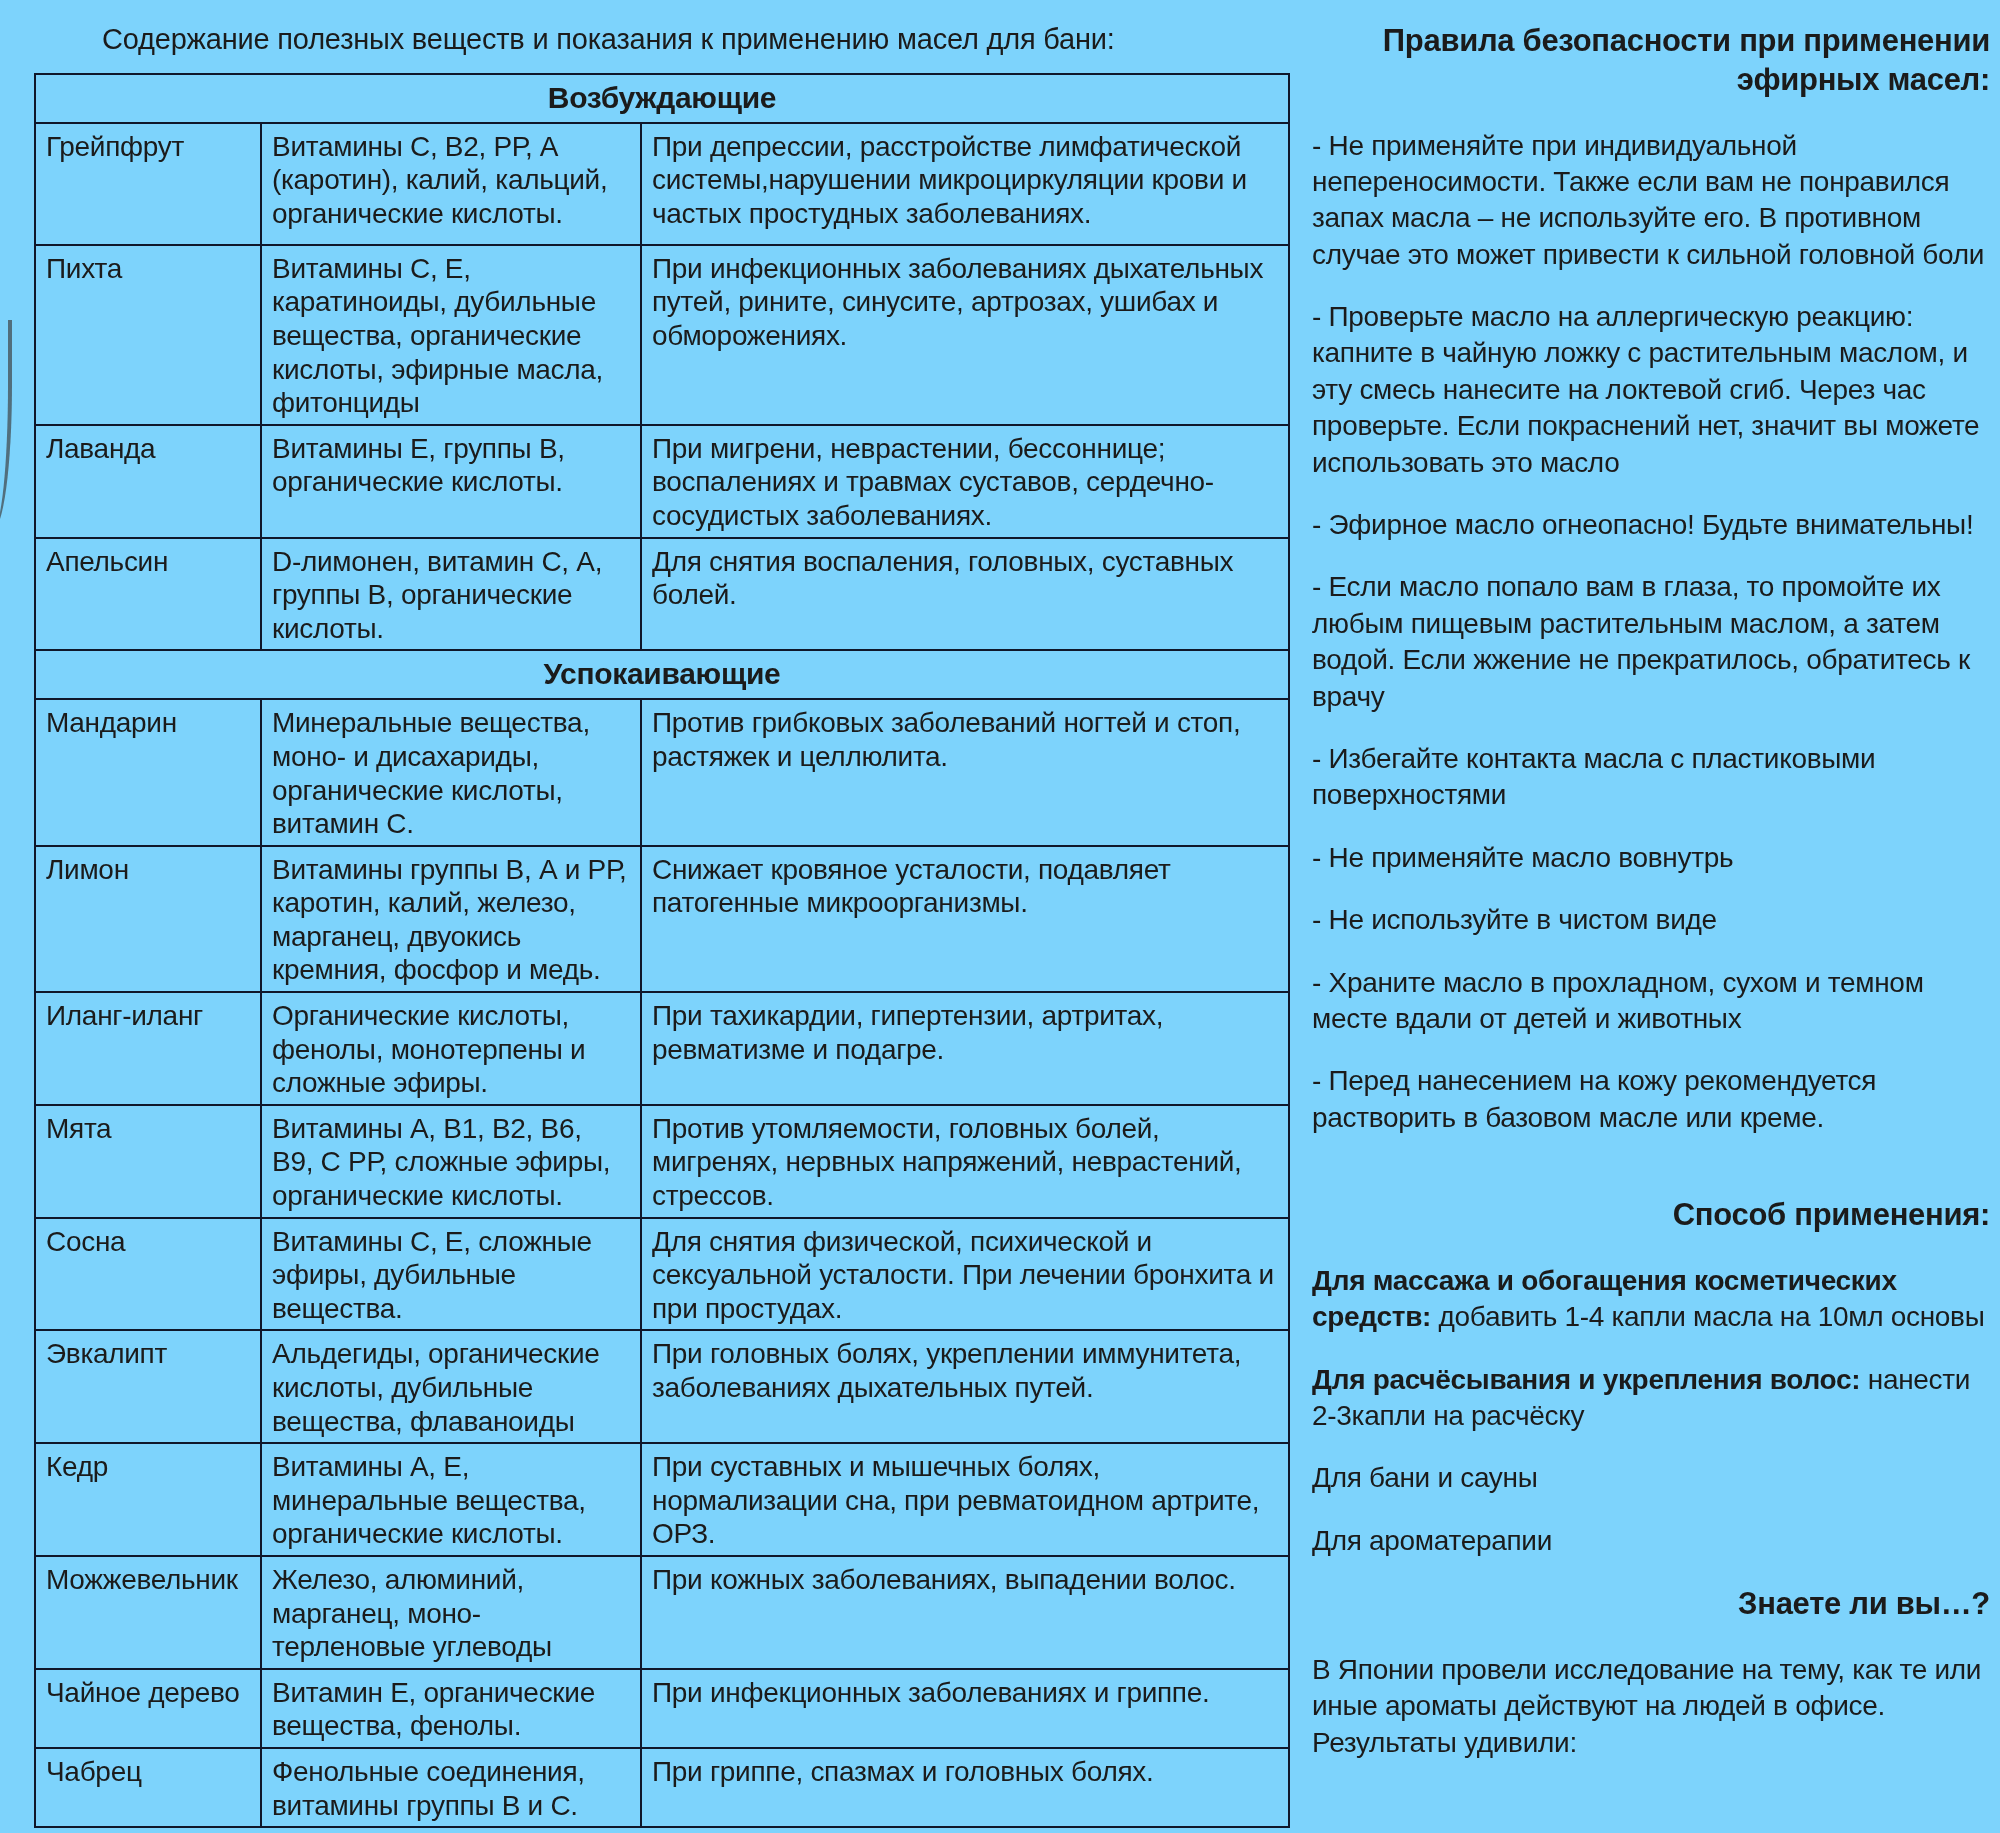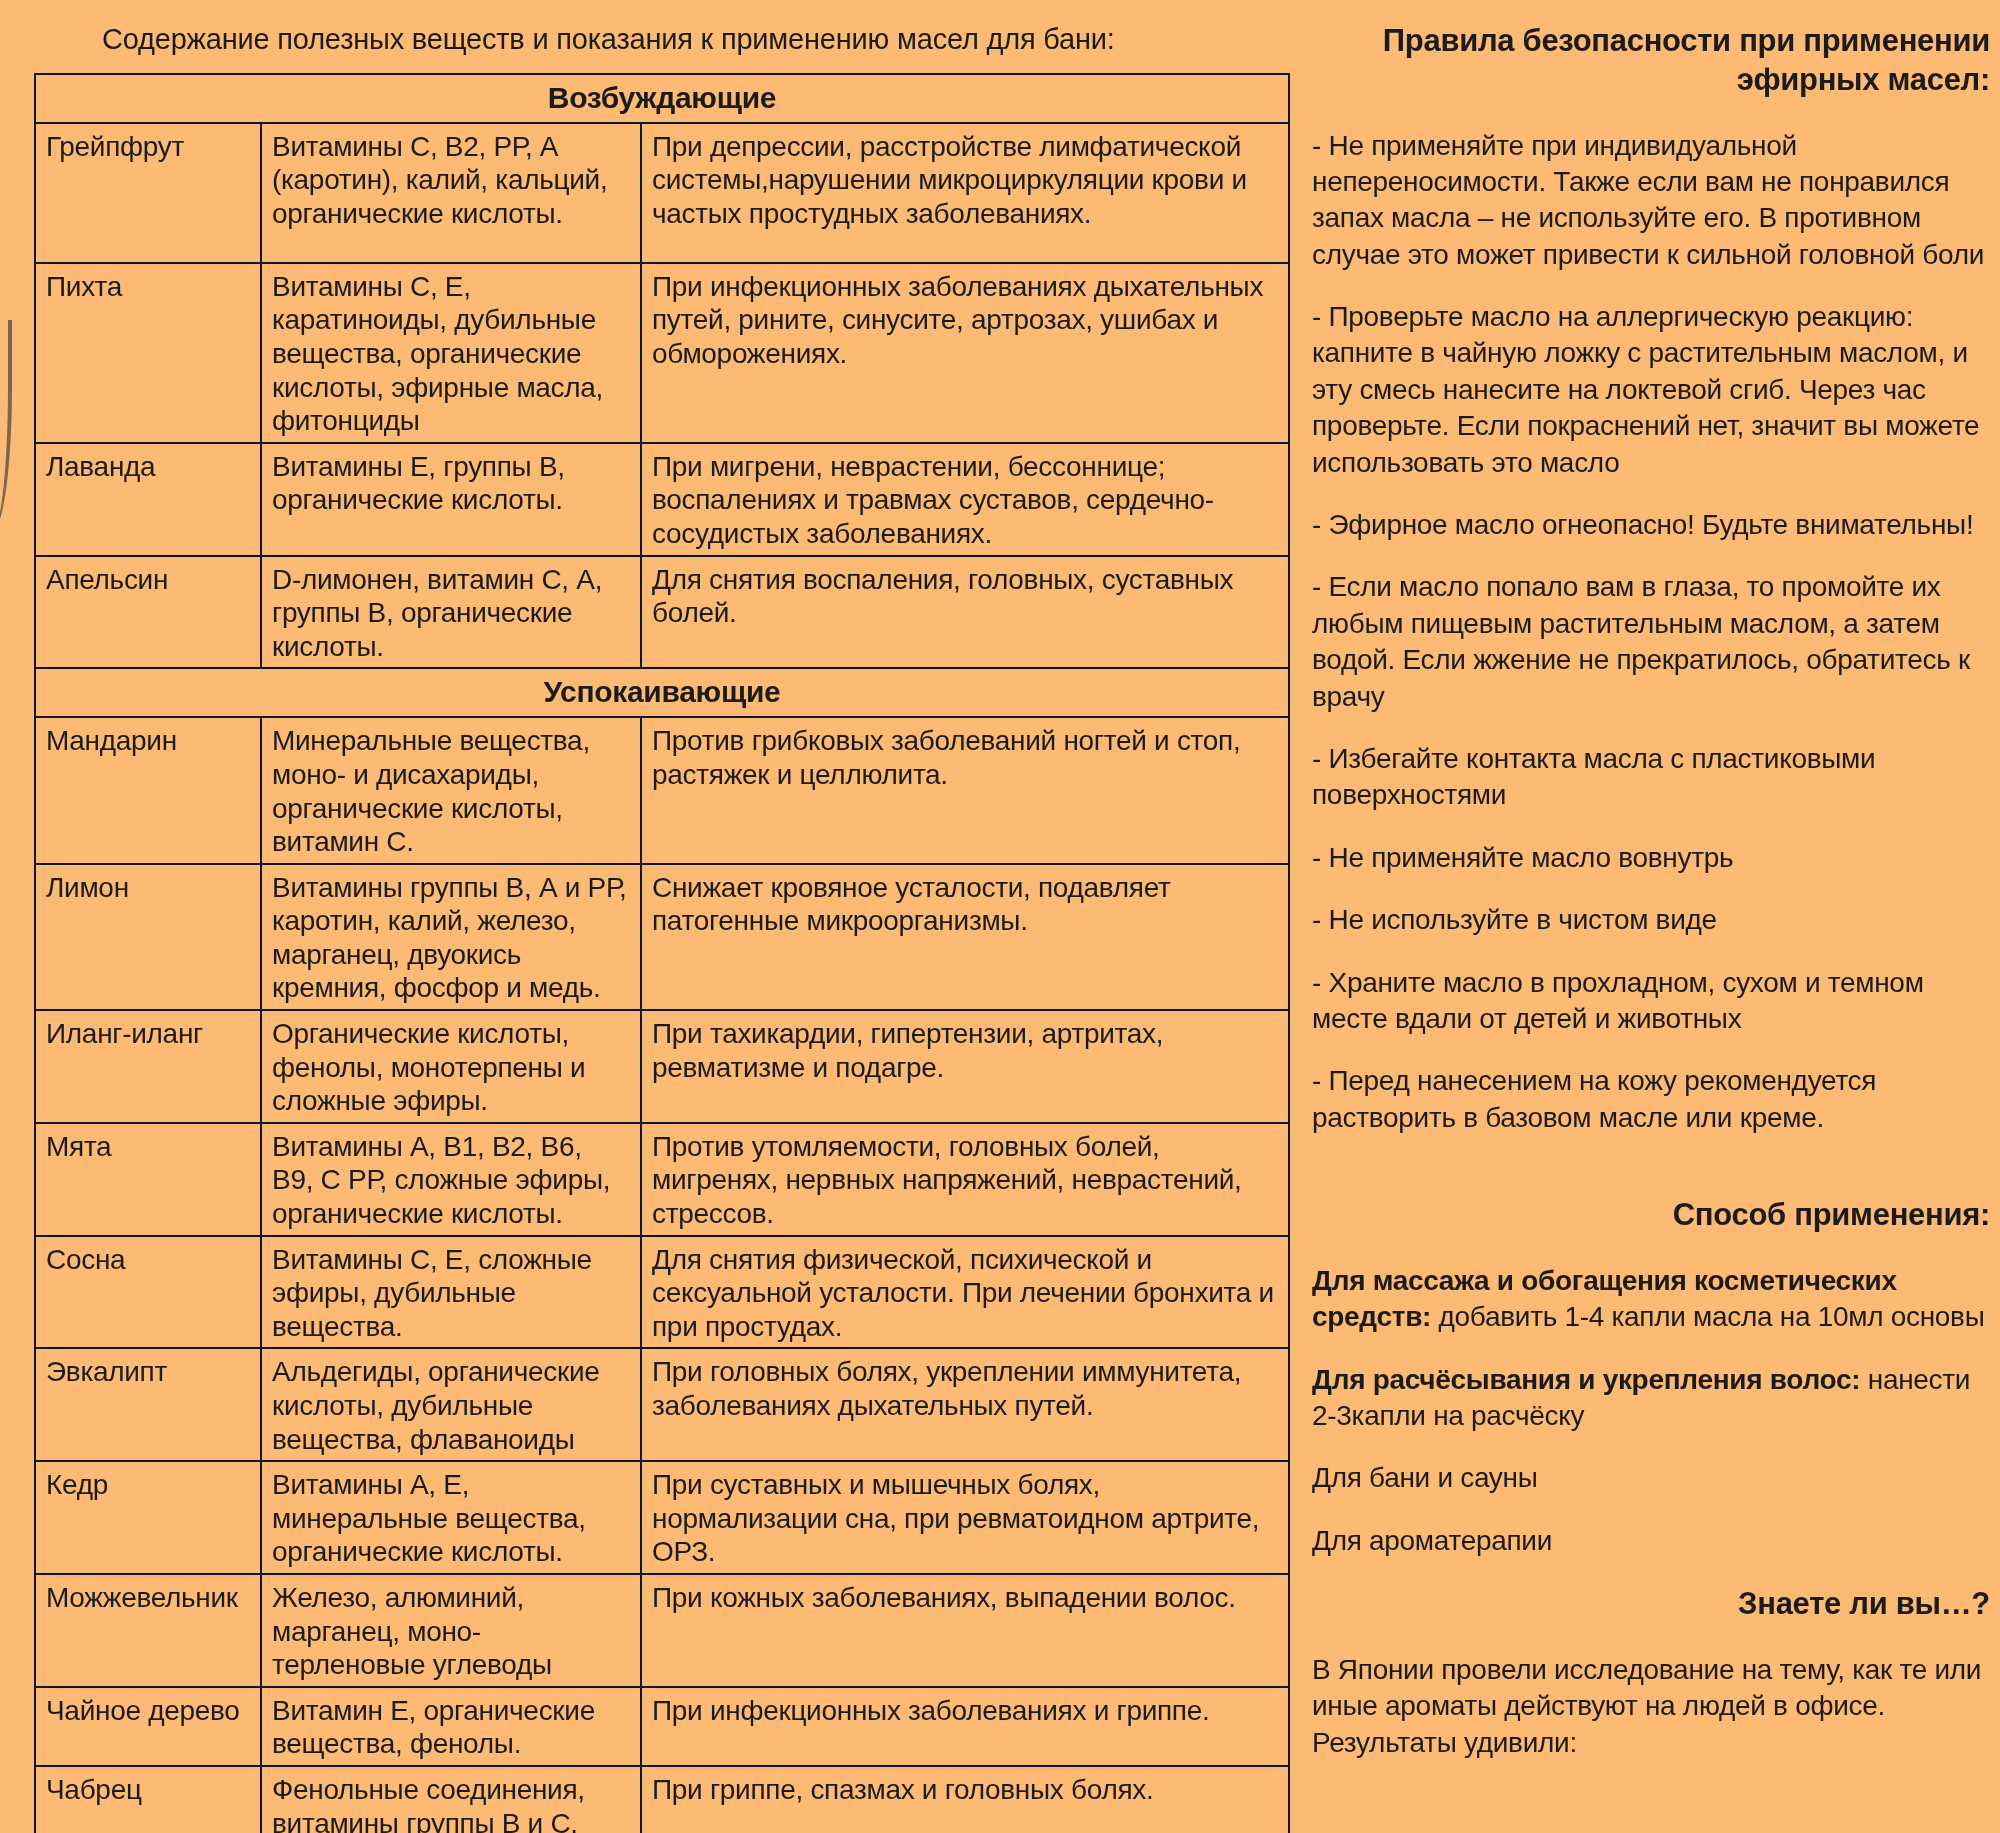--- a/index.html
+++ b/index.html
@@ -4,21 +4,21 @@
 <style>
   html, body {
     margin: 0; padding: 0;
     width: 2000px; height: 1833px;
     overflow: hidden;
     background: #ffffff;
   }
   .page {
     position: relative;
     width: 2000px; height: 1833px;
-    background: #fdba74;
+    background: #7dd3fc;
     color: #1b1b1b;
     font-family: "Liberation Sans", "DejaVu Sans", sans-serif;
   }
   .edge-mark {
     position: absolute;
     left: -16px; top: 320px;
     width: 24px; height: 210px;
     border-right: 4px solid #3a3a3a;
     border-radius: 0 0 90% 40%;
     opacity: .65;
@@ -92,21 +92,21 @@
       <colgroup>
           <col class="c1">
           <col class="c2">
           <col class="c3">
         </colgroup>
 
       <tbody>
           <tr>
         <td colspan="3" class="secc">Возбуждающие</td>
       </tr>
-      <tr style="height:140px">
+      <tr style="height:122px">
         <td>Грейпфрут</td>
         <td>Витамины С, В2, РР, А (каротин), калий, кальций, органические кислоты.</td>
         <td>При депрессии, расстройстве лимфатической системы,нарушении микроциркуляции крови и частых простудных заболеваниях.</td>
       </tr>
       <tr style="height:170px">
         <td>Пихта</td>
         <td>Витамины С, Е, каратиноиды, дубильные вещества, органические кислоты, эфирные масла, фитонциды</td>
         <td>При инфекционных заболеваниях дыхательных путей, рините, синусите, артрозах, ушибах и обморожениях.</td>
       </tr>
       <tr style="height:112px">

